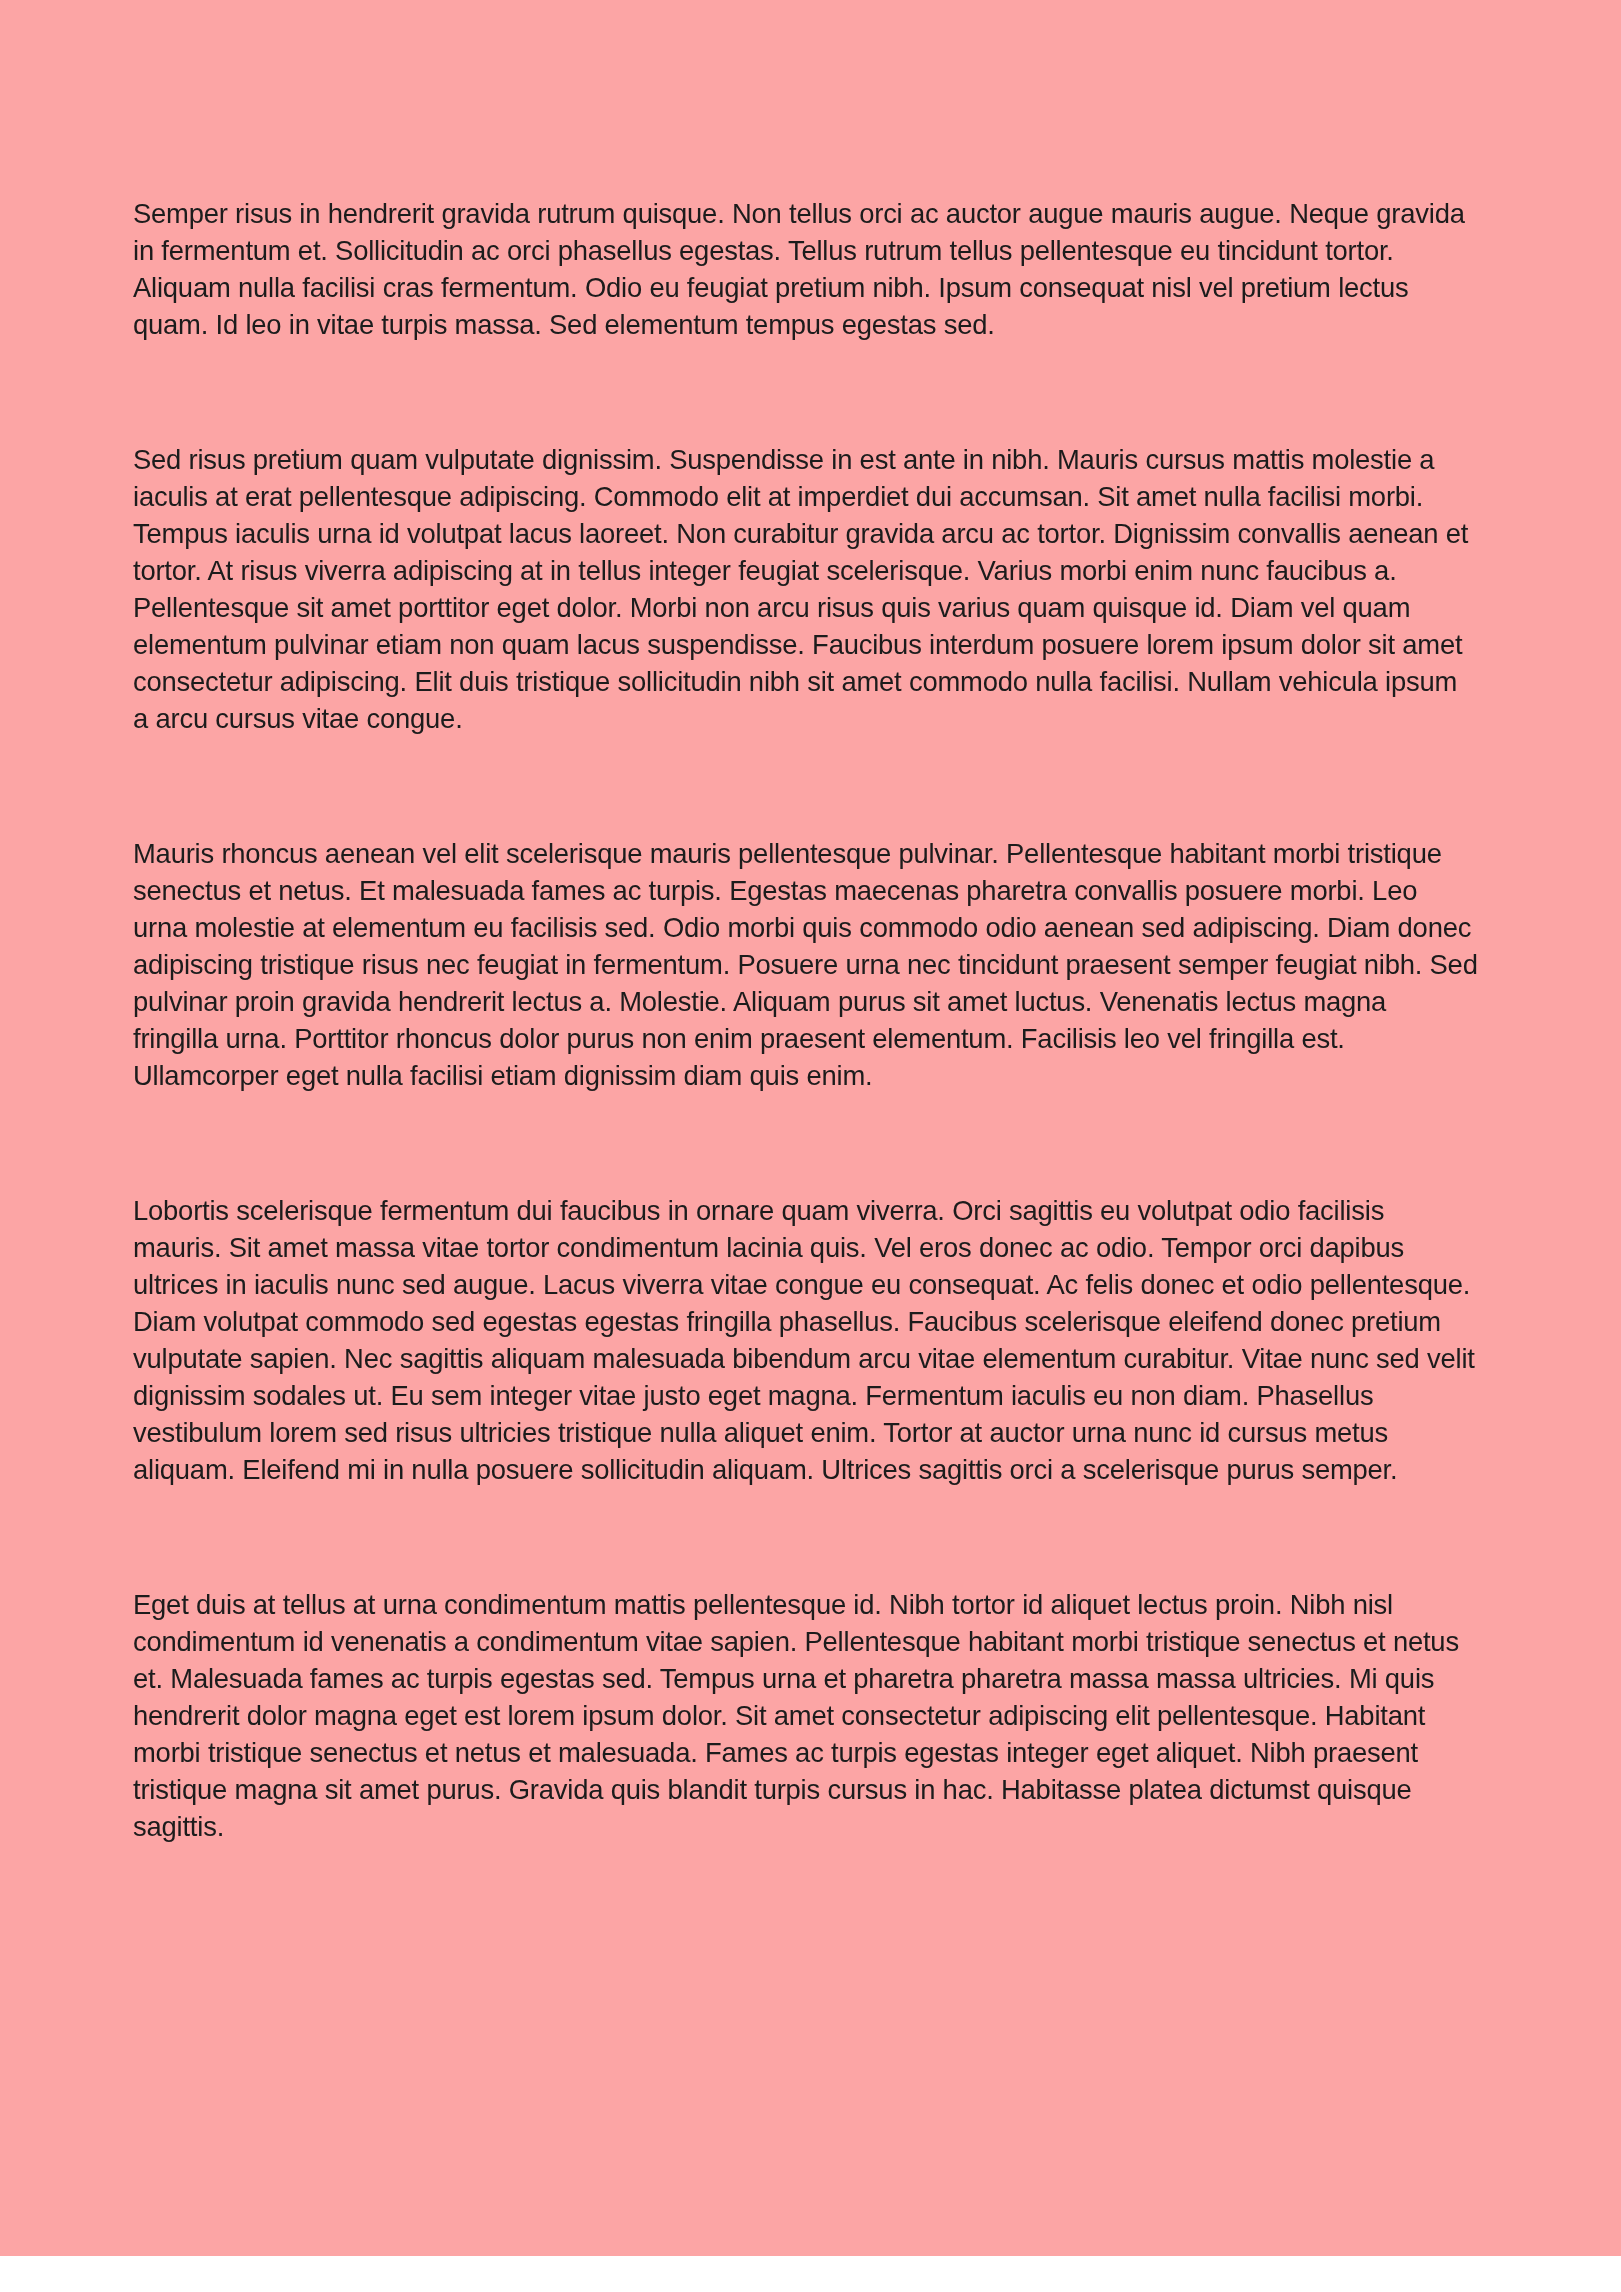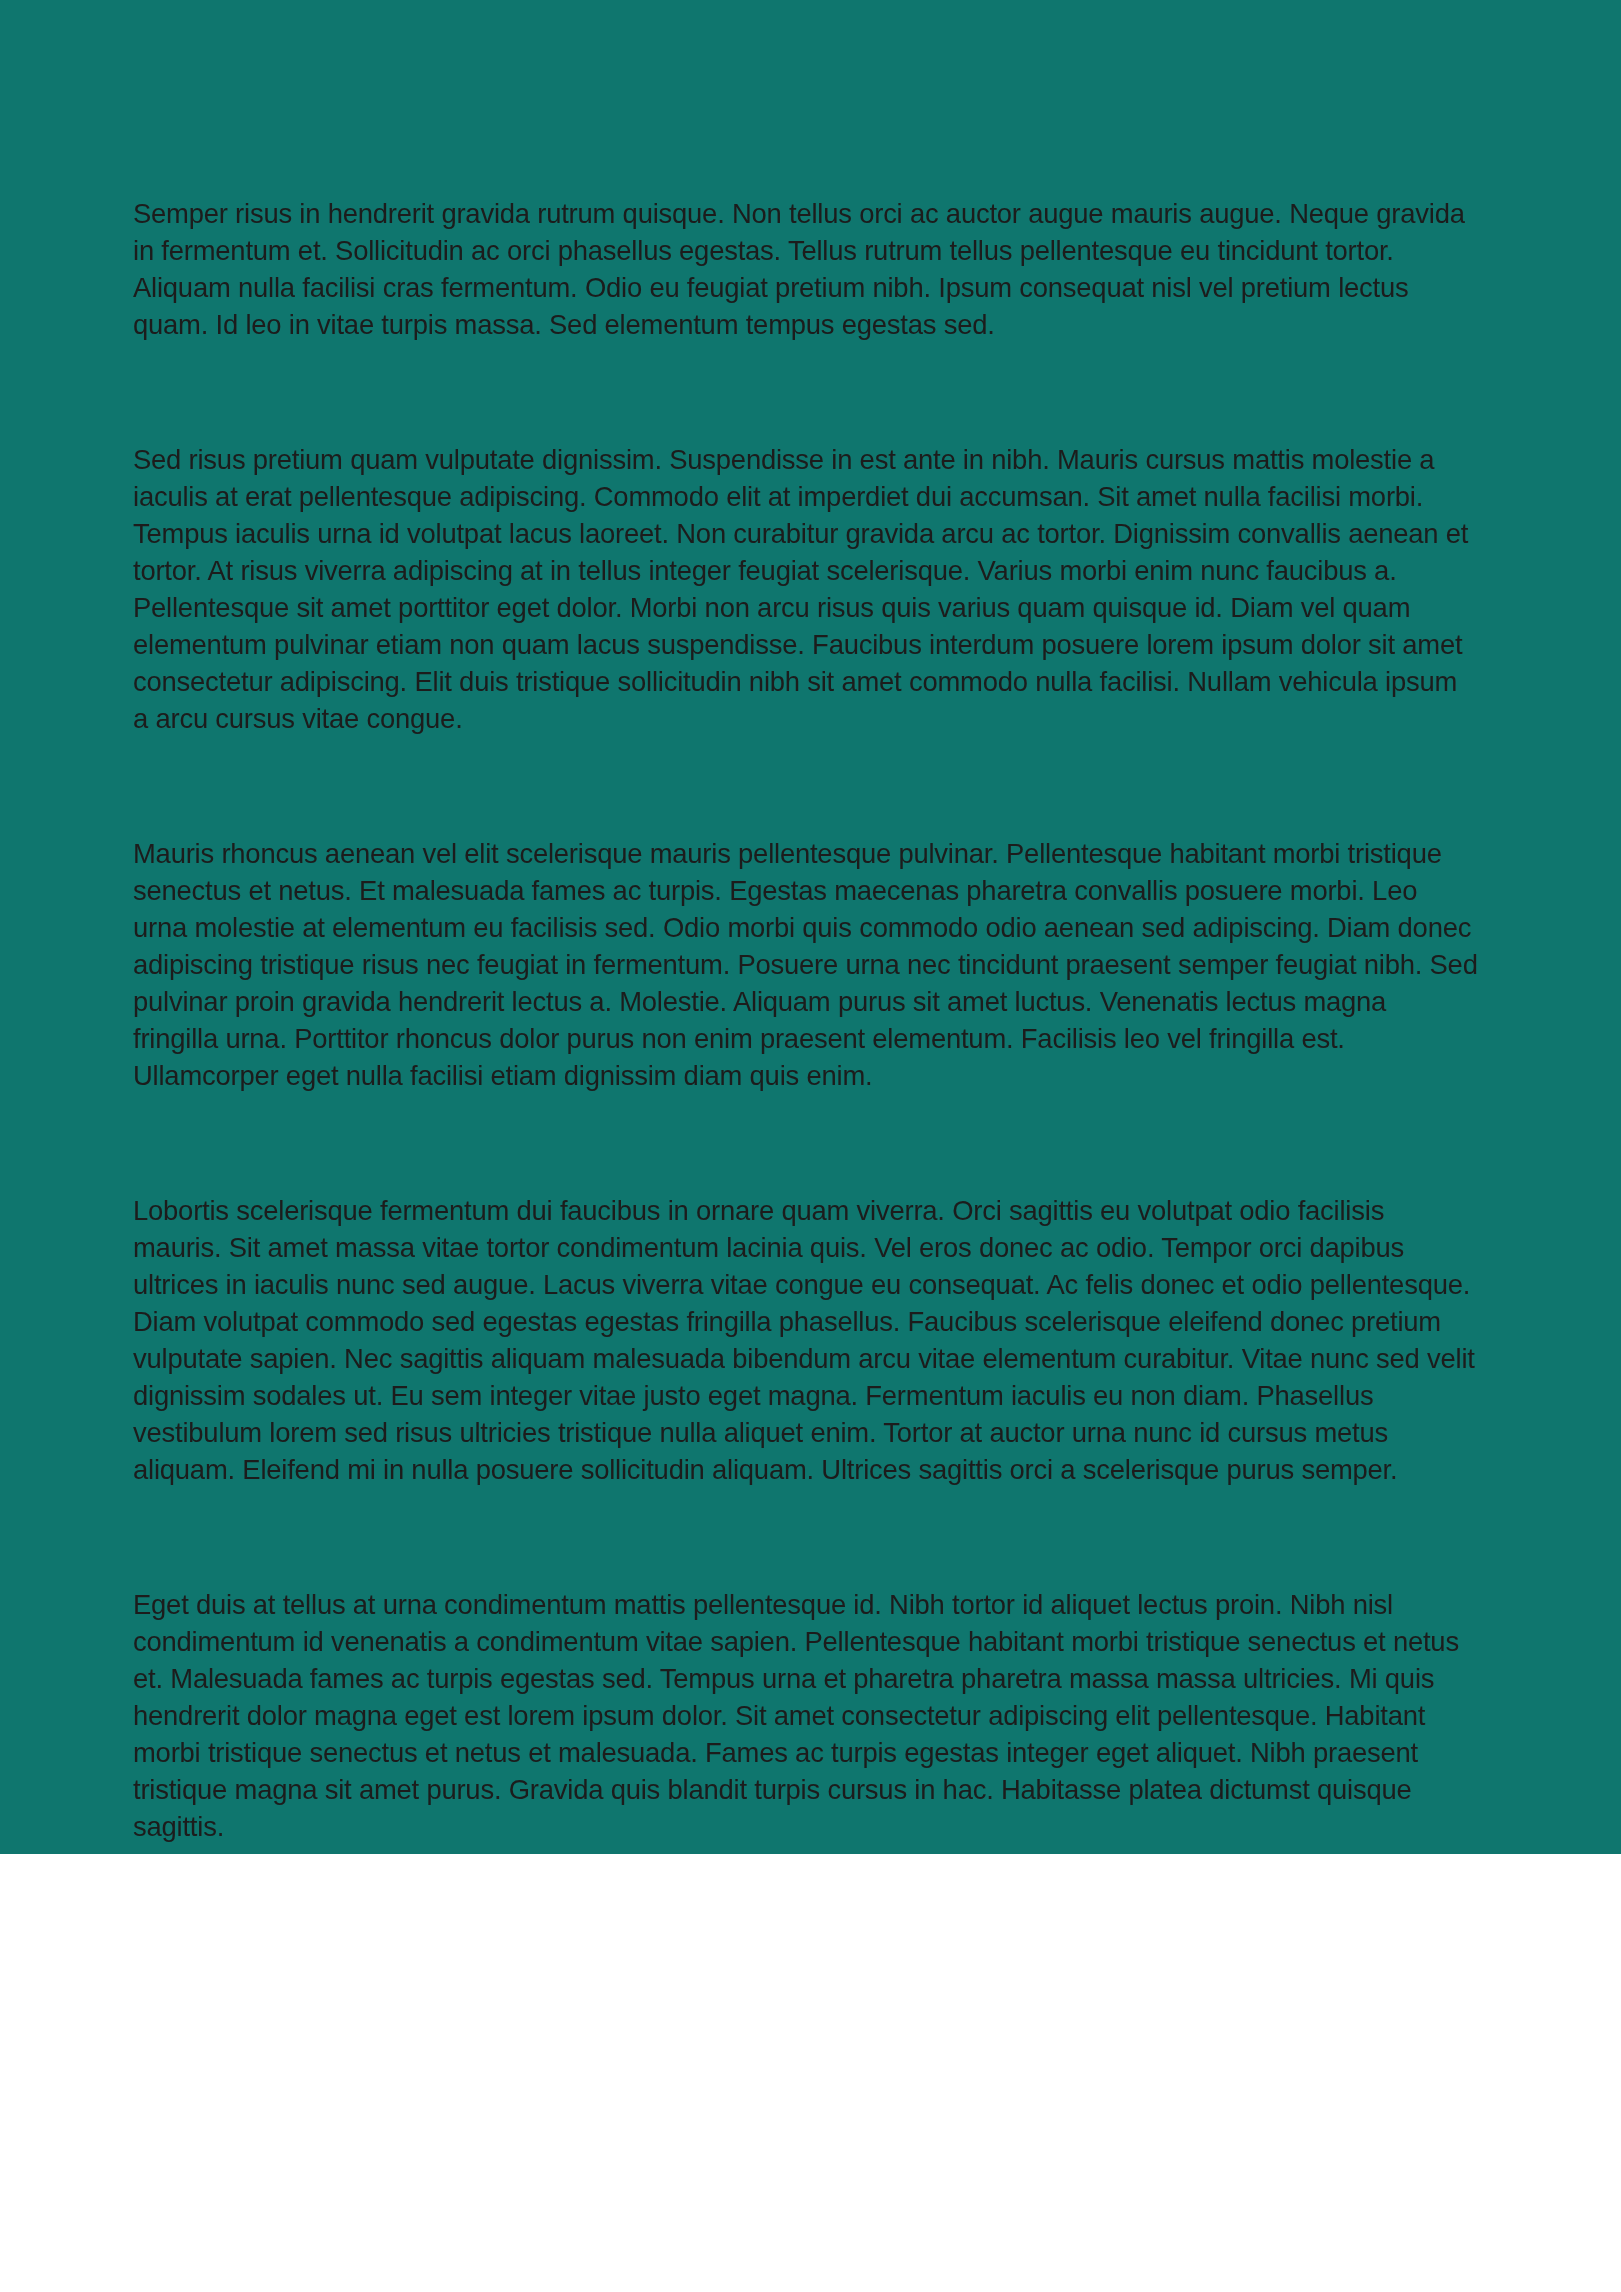--- a/index.html
+++ b/index.html
@@ -3,22 +3,22 @@
 <meta charset="utf-8">
 <style>
   html, body {
     margin: 0;
     padding: 0;
     background: #ffffff;
   }
   .page {
     position: relative;
     width: 1621px;
-    height: 1854px;
-    background: #0f766e;
+    height: 2256px;
+    background: #fca5a5;
     box-sizing: border-box;
     padding: 195px 143px 0 133px;
     overflow: hidden;
   }
   .page p {
     font-family: "Liberation Sans", sans-serif;
     font-size: 27.4px;
     line-height: 37px;
     letter-spacing: -0.2px;
     color: #1c1c1c;

